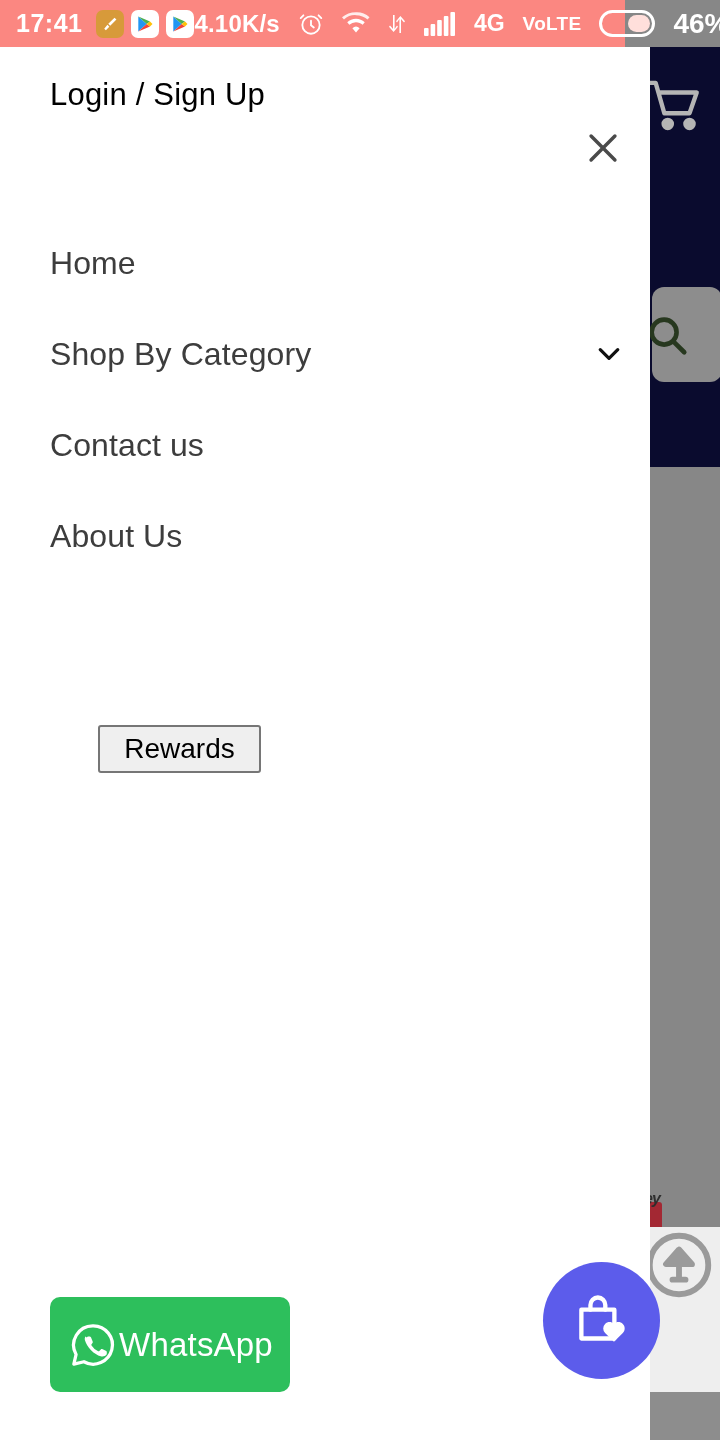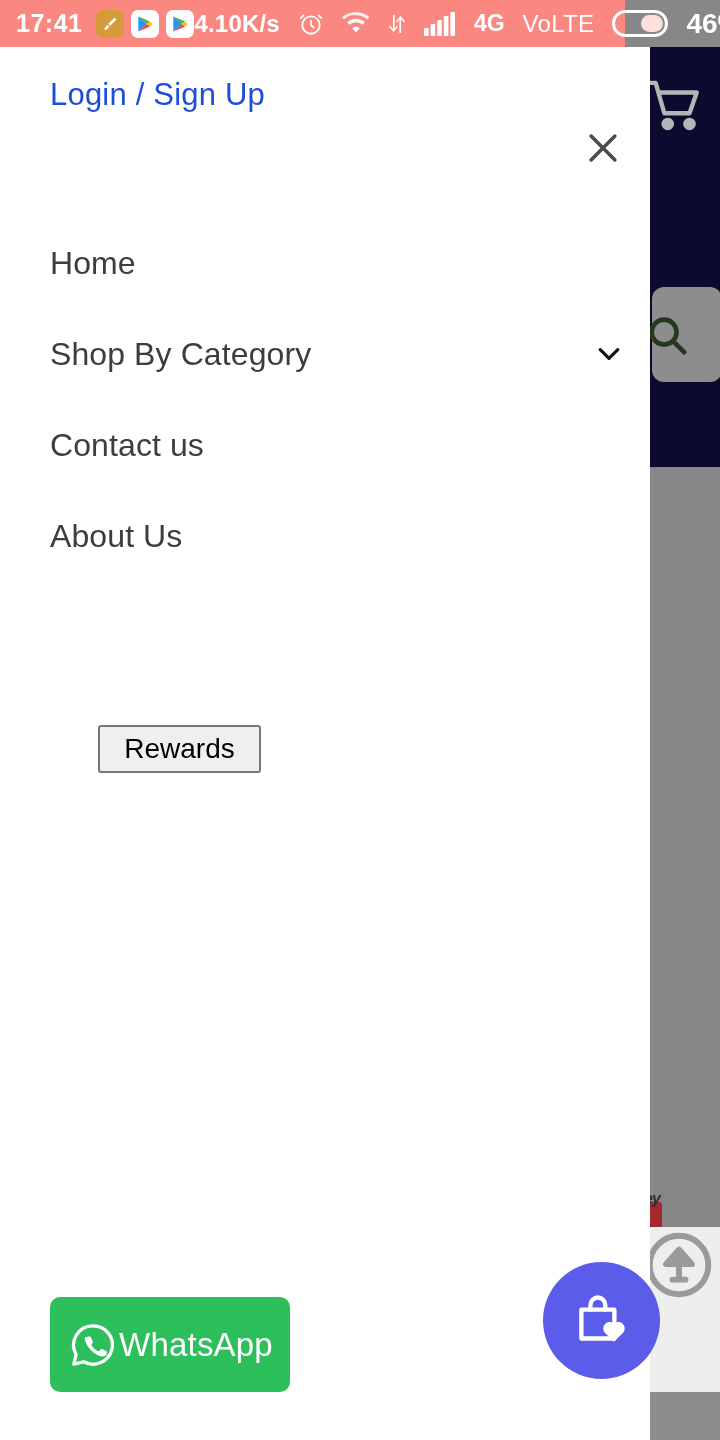--- a/index.html
+++ b/index.html
@@ -76,42 +76,42 @@
   .sb-app.brush { background:#d79a3a; }
   .sb-app.play { background:#ffffff; }
   .sb-app svg { display:block; }
   .sb-right {
     margin-left:auto; display:flex; align-items:center; gap:18px; margin-right:14px;
   }
   .sb-speed { font-size:24px; font-weight:700; letter-spacing:0.2px; }
   .sb-ico { display:flex; align-items:center; color:#ffffff; }
   .sb-ico svg { display:block; }
   .sb-4g { font-size:23px; font-weight:700; }
-  .sb-volte { font-size:24px; font-weight:400; letter-spacing:0.3px; }
+  .sb-volte { font-size:19px; font-weight:700; letter-spacing:0.3px; }
   .sb-batt {
     width:56px; height:27px; border:3px solid #ffffff; border-radius:14px;
     position:relative; display:flex; align-items:center; padding:2px;
   }
   .sb-batt::after {
     content:""; position:absolute; right:2px; top:2px; bottom:2px; width:22px;
     background:#ffdfdb; border-radius:11px;
   }
   .sb-pct { font-size:28px; font-weight:700; }
 
   
   .drawer {
     position:absolute; left:0; top:47px; width:650px; height:1393px;
     background:#ffffff; z-index:20;
   }
   .drawer-head {
     position:absolute; left:0; top:0; width:650px; height:110px;
   }
   .login-link {
     position:absolute; left:50px; top:30px;
-    font-size:31px; color:#1d4ed8; font-weight:400; letter-spacing:0.2px;
+    font-size:31px; color:#000000; font-weight:400; letter-spacing:0.2px;
   }
   .close-btn {
     position:absolute; left:581px; top:79px; width:44px; height:44px;
     color:#4a4a4a; cursor:pointer;
   }
   .close-btn svg { width:100%; height:100%; display:block; }
 
   .nav { position:absolute; left:0; top:170px; width:650px; }
   .nav-item {
     position:relative; height:91px; padding-left:50px; padding-right:30px;

